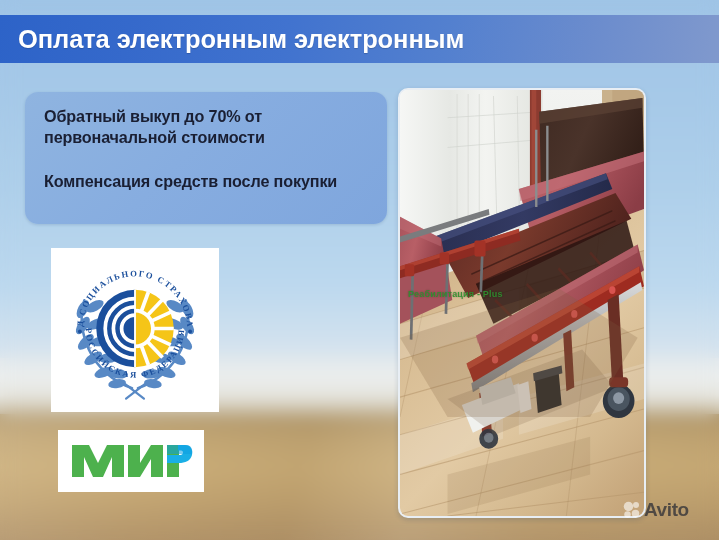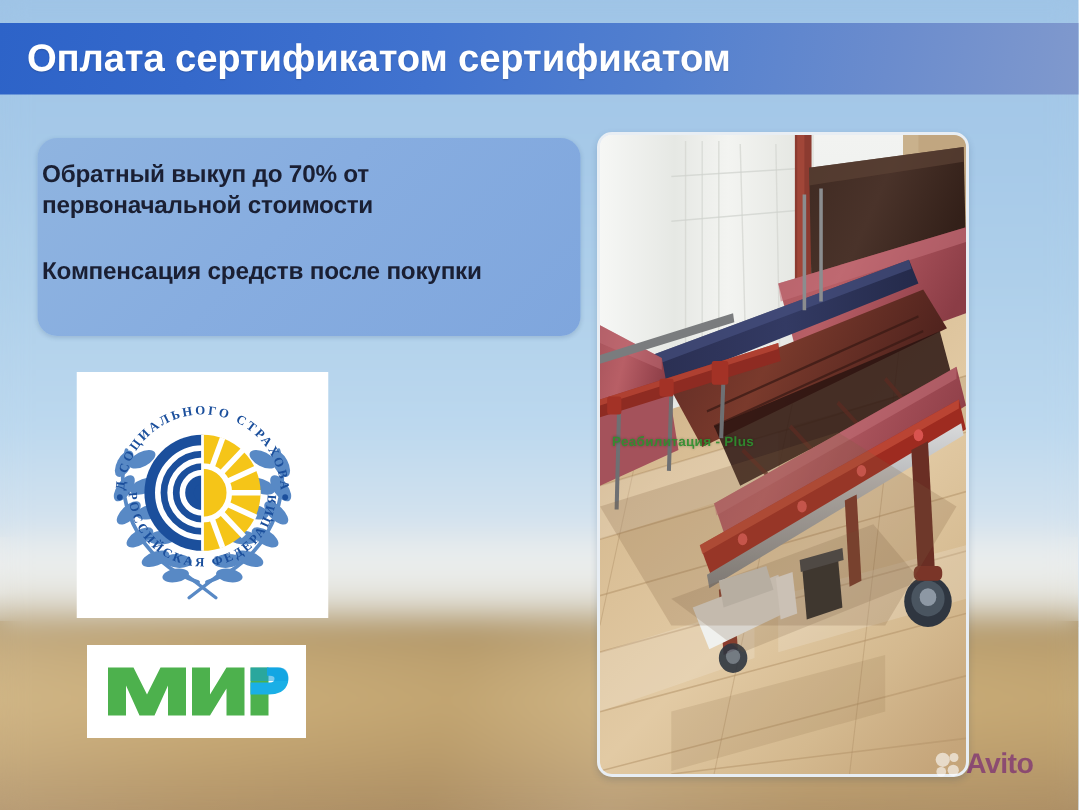--- a/index.html
+++ b/index.html
@@ -103,21 +103,21 @@
 
   
   .benefits-card {
     position: absolute;
     left: 25px;
     top: 92px;
     width: 362px;
     height: 132px;
     background: linear-gradient(135deg, #8fb4e0 0%, #87ade0 45%, #7fa6dd 100%);
     border-radius: 13px;
-    padding: 14px 16px 10px 3px;
+    padding: 14px 16px 10px 19px;
     box-shadow: 0 1px 3px rgba(40,70,110,0.18);
   }
   .benefit-line {
     color: #1a1f33;
     font-size: 16.2px;
     font-weight: bold;
     line-height: 1.27;
     letter-spacing: -0.15px;
   }
   .benefit-line + .benefit-line { margin-top: 24px; }
@@ -189,39 +189,39 @@
     position: absolute;
     left: 623px;
     top: 500px;
     display: flex;
     align-items: center;
     gap: 4px;
     opacity: 0.62;
   }
   .avito-dots { width: 17px; height: 17px; display: block; }
   .avito-text {
-    color: #701a75;
+    color: #0f172a;
     font-size: 19px;
     font-weight: bold;
     letter-spacing: -0.4px;
     line-height: 1;
   }
 </style>
 </head>
 <body>
 
 <div id="stage">
 
   <div class="bg-layer bg-wall"></div>
   <div class="bg-layer bg-baseboard"></div>
   <div class="bg-layer bg-floor"></div>
   <div class="bg-blurmask"></div>
 
   <div class="banner">
-    <span class="banner-title">Оплата сертификатом сертификатом</span>
+    <span class="banner-title">Оплата электронным электронным</span>
   </div>
 
   <div class="benefits-card">
     <div class="benefit-line">Обратный выкуп до 70% от первоначальной стоимости</div>
     <div class="benefit-line">Компенсация средств после покупки</div>
   </div>
 
   <div class="fss-card">
     <svg class="fss-logo" viewBox="0 0 200 196">
 

